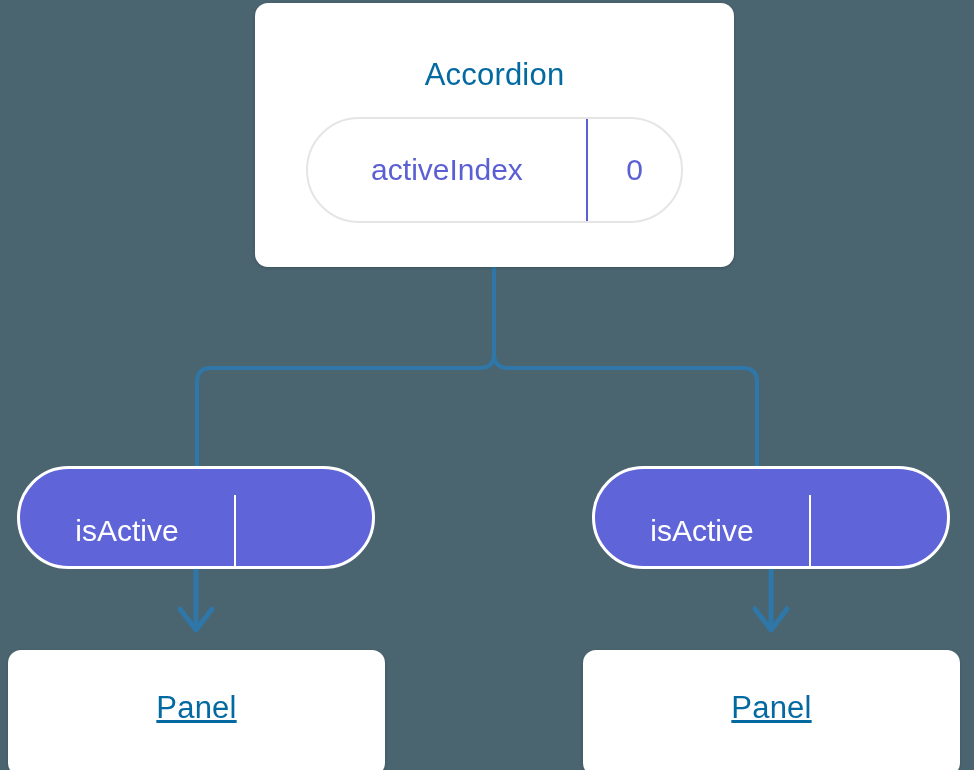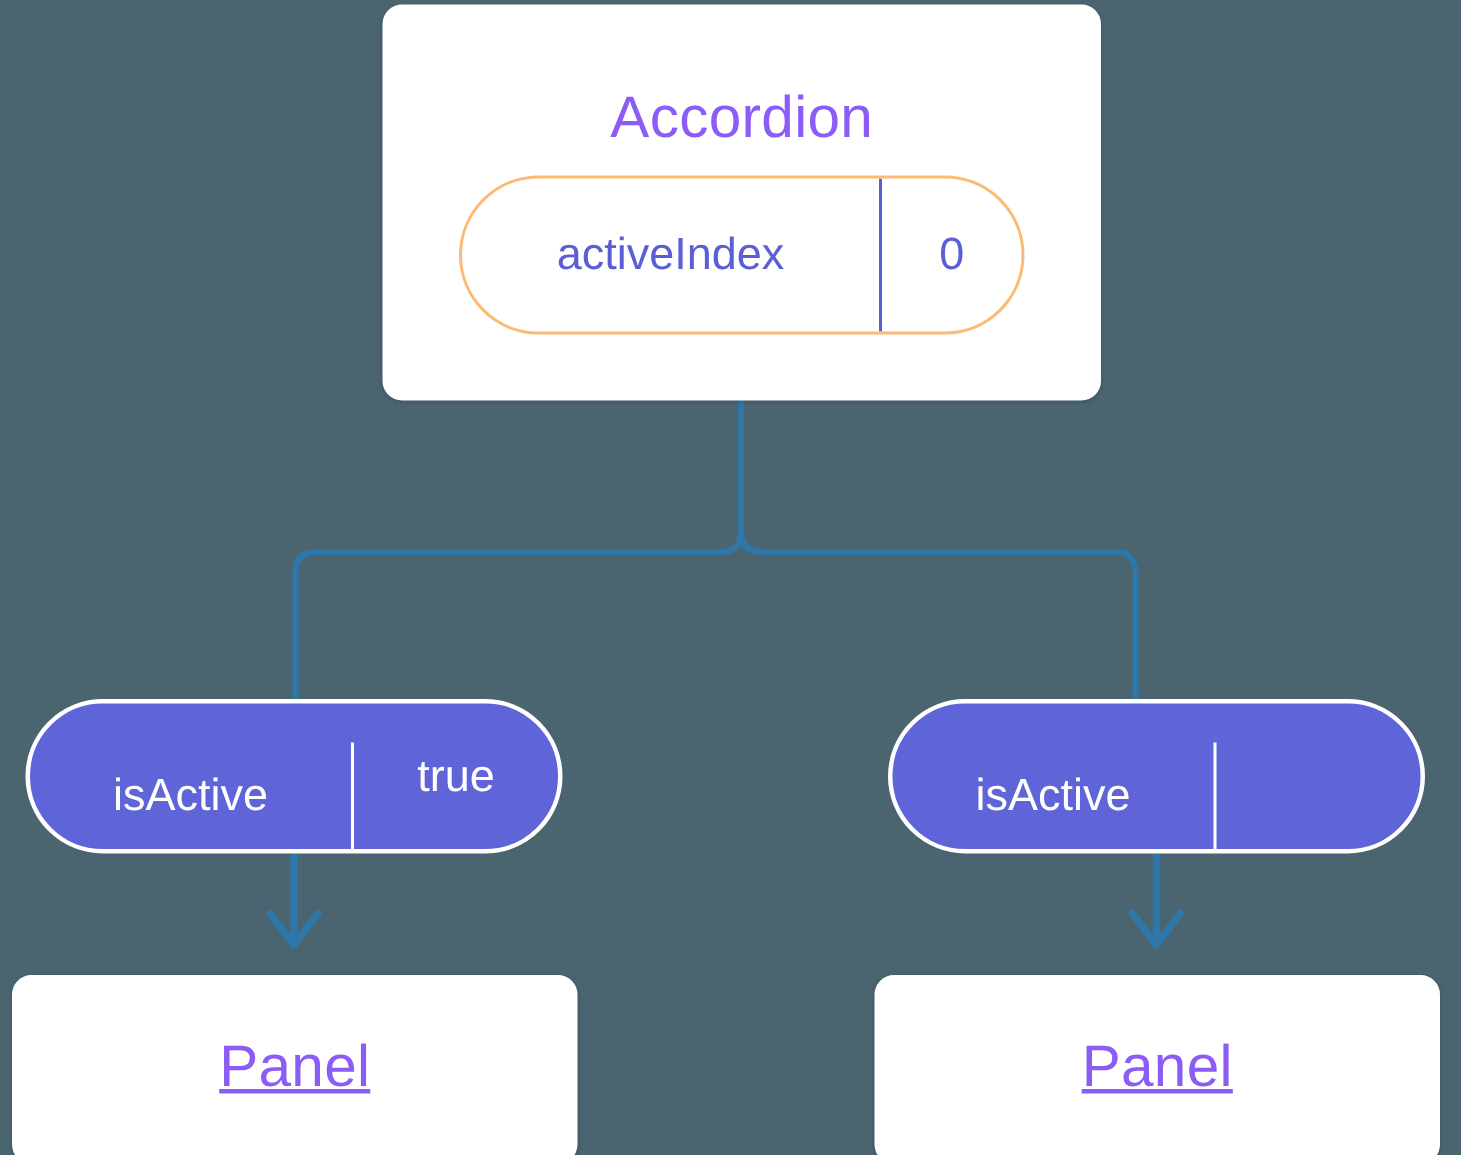--- a/index.html
+++ b/index.html
@@ -37,22 +37,22 @@
     background: #ffffff;
     border-radius: 13px;
     box-shadow: 0 1px 3px rgba(0,0,0,0.18);
     box-sizing: border-box;
   }
   .component-title {
     position: absolute;
     left: 0;
     right: 0;
     text-align: center;
-    color: #8b5cf6;
-    font-size: 39px;
+    color: #0369a1;
+    font-size: 31px;
     font-weight: 400;
     letter-spacing: 0.2px;
     white-space: nowrap;
   }
 
   #accordion-card {
     left: 255px;
     top: 3px;
     width: 479px;
     height: 264px;
@@ -81,21 +81,21 @@
   .pill-key, .pill-val {
     display: flex;
     align-items: center;
     justify-content: center;
     box-sizing: border-box;
     white-space: nowrap;
   }
 
   
   .pill.outline {
-    border: 2px solid #fdba74;
+    border: 2px solid #e5e5e5;
     background: transparent;
   }
   .pill.outline .pill-key {
     color: #5b5fd4;
     border-right: 2px solid #5b5fd4;
   }
   .pill.outline .pill-val { color: #5b5fd4; }
 
   
   .pill.filled {
@@ -150,21 +150,20 @@
     <div class="component-title">Accordion</div>
   </div>
 
   <div id="state-pill-activeindex" class="pill outline">
     <div class="pill-key">activeIndex</div>
     <div class="pill-val">0</div>
   </div>
 
   <div id="prop-pill-left" class="pill filled prop-pill">
     <div class="pill-key">isActive</div>
-    <div class="pill-val">true</div>
   </div>
 
   <div id="panel-card-left" class="component-card panel-card">
     <div class="component-title">Panel</div>
   </div>
 
   <div id="prop-pill-right" class="pill filled prop-pill">
     <div class="pill-key">isActive</div>
   </div>
 

